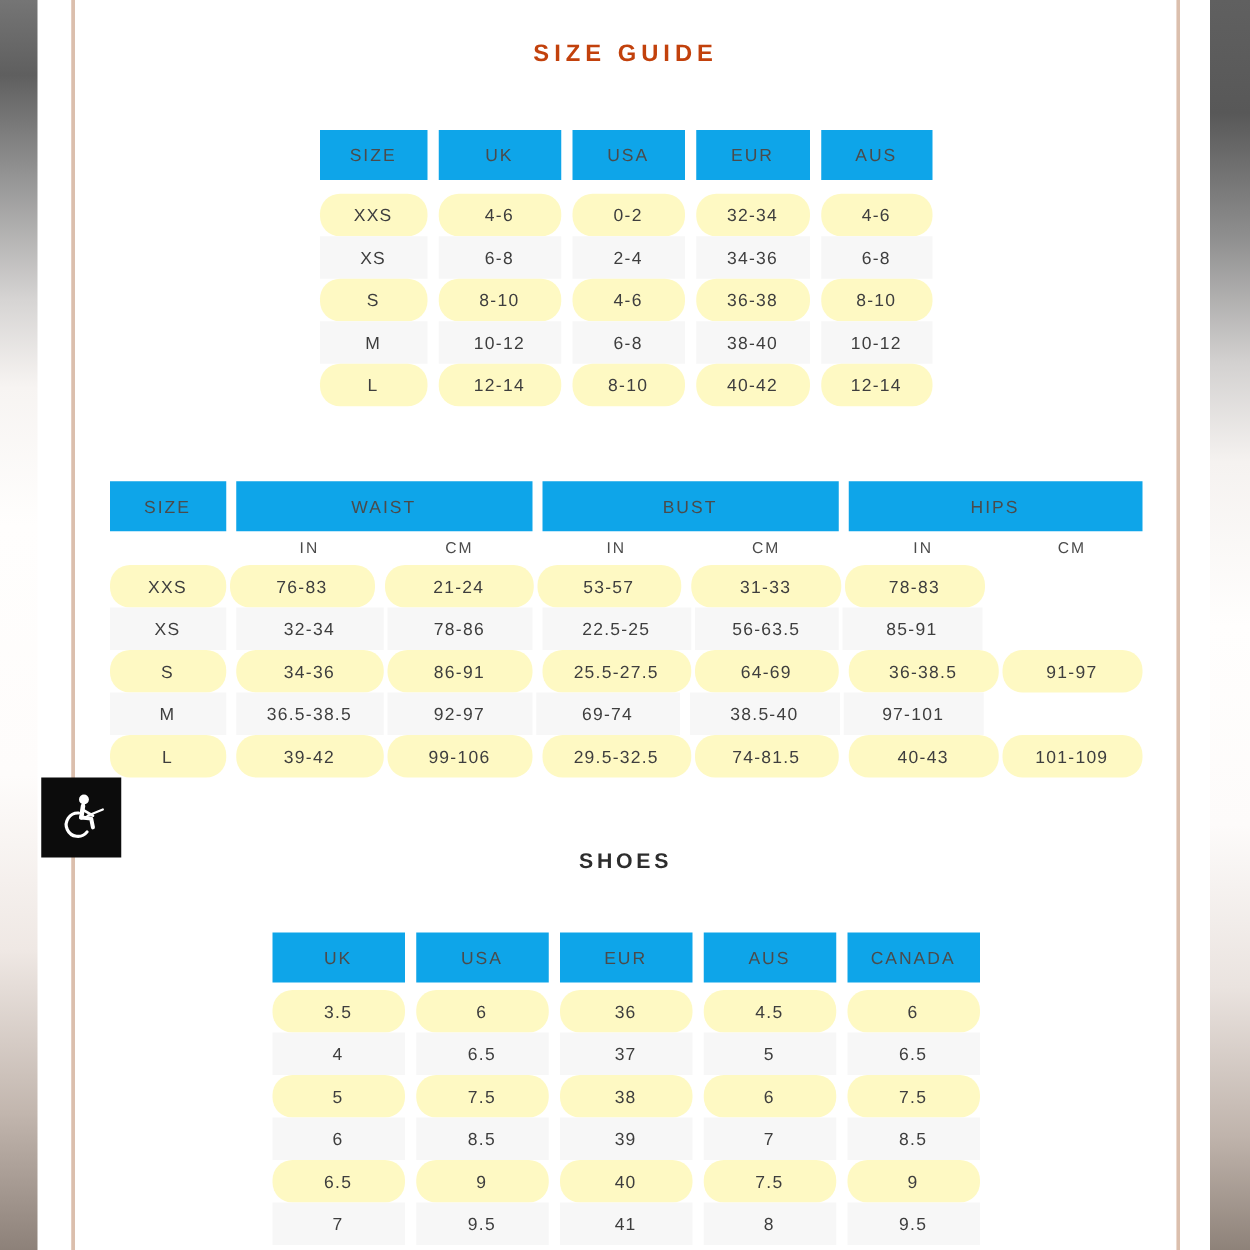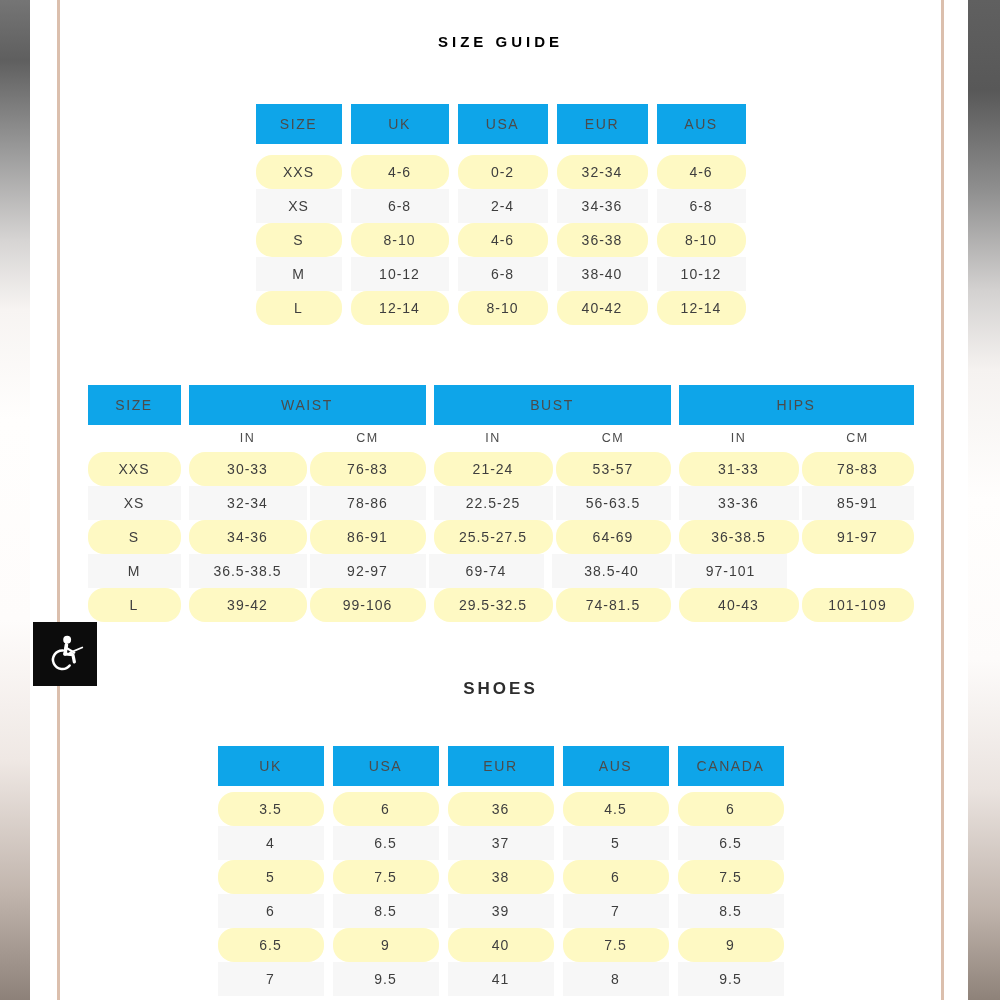--- a/index.html
+++ b/index.html
@@ -24,22 +24,22 @@
       #fffefd 50%, #fdfbfa 66%, #eae3df 79%, #bfb3ab 91%, #8e8279 100%);
   }
   .accent { position: absolute; top: 0; bottom: 0; width: 3px; background: #dbbfad; }
   #accent-l { left: 57px; }
   #accent-r { left: 941px; }
 
   .content { position: absolute; left: 60px; top: 0; width: 881px; height: 1000px; background: #ffffff; }
 
   .page-title {
     position: absolute; top: 33px; left: 0; right: 0; margin: 0;
-    text-align: center; font-size: 15px; font-weight: bold;
-    letter-spacing: 4px; color: #000000;
+    text-align: center; font-size: 19px; font-weight: bold;
+    letter-spacing: 4px; color: #c2410c;
   }
   .shoes-title {
     position: absolute; top: 679px; left: 0; right: 0; margin: 0;
     text-align: center; font-size: 17px; font-weight: bold;
     letter-spacing: 3px; color: #2d2d2d;
   }
 
   .tbl { position: absolute; left: 50%; transform: translateX(-50%); }
   #t1 { top: 104px; }
   #t2 { top: 385px; }
@@ -141,34 +141,32 @@
           <div class="cell ucell" style="width: 116px; margin-left: 3px; height: 27px; line-height: 27px;">CM</div>
           <div class="cell ucell" style="width: 119px; margin-left: 8px; height: 27px; line-height: 27px;">IN</div>
           <div class="cell ucell" style="width: 115px; margin-left: 3px; height: 27px; line-height: 27px;">CM</div>
           <div class="cell ucell" style="width: 120px; margin-left: 8px; height: 27px; line-height: 27px;">IN</div>
           <div class="cell ucell" style="width: 112px; margin-left: 3px; height: 27px; line-height: 27px;">CM</div>
         </div>
       </div>
     <div id="t2b">
         <div class="trow">
           <div class="cell shade" style="width: 93px; height: 34px; line-height: 34px;">XXS</div>
-          <div class="cell shade" style="width: 118px; margin-left: 8px; height: 34px; line-height: 34px;">30-33</div>
           <div class="cell shade" style="width: 116px; margin-left: 3px; height: 34px; line-height: 34px;">76-83</div>
           <div class="cell shade" style="width: 119px; margin-left: 8px; height: 34px; line-height: 34px;">21-24</div>
           <div class="cell shade" style="width: 115px; margin-left: 3px; height: 34px; line-height: 34px;">53-57</div>
           <div class="cell shade" style="width: 120px; margin-left: 8px; height: 34px; line-height: 34px;">31-33</div>
           <div class="cell shade" style="width: 112px; margin-left: 3px; height: 34px; line-height: 34px;">78-83</div>
         </div>
         <div class="trow">
           <div class="cell light" style="width: 93px; height: 34px; line-height: 34px;">XS</div>
           <div class="cell light" style="width: 118px; margin-left: 8px; height: 34px; line-height: 34px;">32-34</div>
           <div class="cell light" style="width: 116px; margin-left: 3px; height: 34px; line-height: 34px;">78-86</div>
           <div class="cell light" style="width: 119px; margin-left: 8px; height: 34px; line-height: 34px;">22.5-25</div>
           <div class="cell light" style="width: 115px; margin-left: 3px; height: 34px; line-height: 34px;">56-63.5</div>
-          <div class="cell light" style="width: 120px; margin-left: 8px; height: 34px; line-height: 34px;">33-36</div>
           <div class="cell light" style="width: 112px; margin-left: 3px; height: 34px; line-height: 34px;">85-91</div>
         </div>
         <div class="trow">
           <div class="cell shade" style="width: 93px; height: 34px; line-height: 34px;">S</div>
           <div class="cell shade" style="width: 118px; margin-left: 8px; height: 34px; line-height: 34px;">34-36</div>
           <div class="cell shade" style="width: 116px; margin-left: 3px; height: 34px; line-height: 34px;">86-91</div>
           <div class="cell shade" style="width: 119px; margin-left: 8px; height: 34px; line-height: 34px;">25.5-27.5</div>
           <div class="cell shade" style="width: 115px; margin-left: 3px; height: 34px; line-height: 34px;">64-69</div>
           <div class="cell shade" style="width: 120px; margin-left: 8px; height: 34px; line-height: 34px;">36-38.5</div>
           <div class="cell shade" style="width: 112px; margin-left: 3px; height: 34px; line-height: 34px;">91-97</div>

